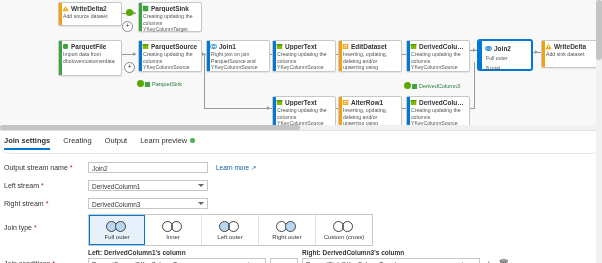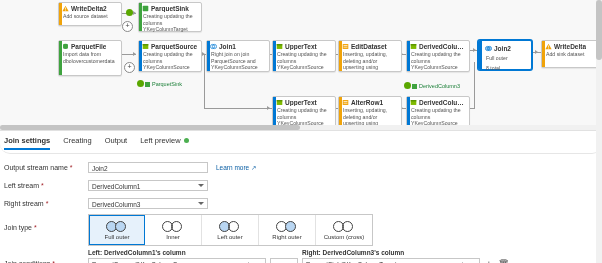--- a/index.html
+++ b/index.html
@@ -299,21 +299,21 @@
 
   <div class="scroll-h">
       <div class="thumb"></div>
     </div>
 </div>
 
 <div class="tabs">
   <div class="tab active"><span>Join settings</span></div>
   <div class="tab"><span>Creating</span></div>
   <div class="tab"><span>Output</span></div>
-  <div class="tab"><span>Left preview</span><span class="dot"></span></div>
+  <div class="tab"><span>Learn preview</span><span class="dot"></span></div>
 </div>
 
 <div class="form">
 
   <div class="row">
     <div class="lbl"><span>Output stream name</span> <span class="req">*</span></div>
     <div class="inp w1" placeholder="Join2">Join2</div>
     <a class="learn" href="#"><span>Learn more</span> ↗</a>
   </div>
 

